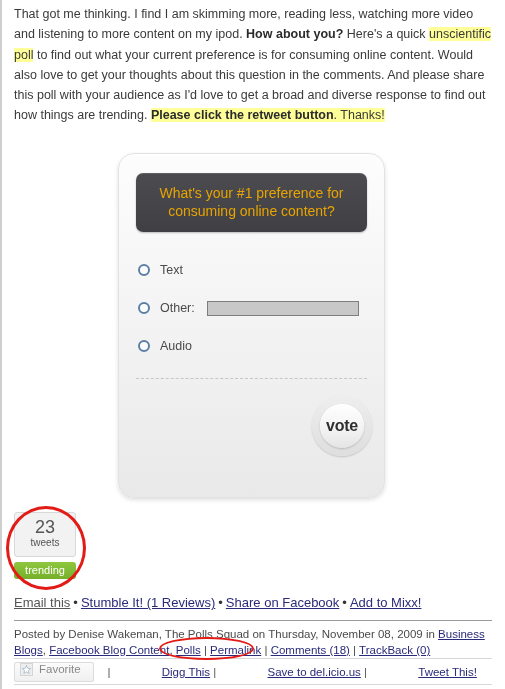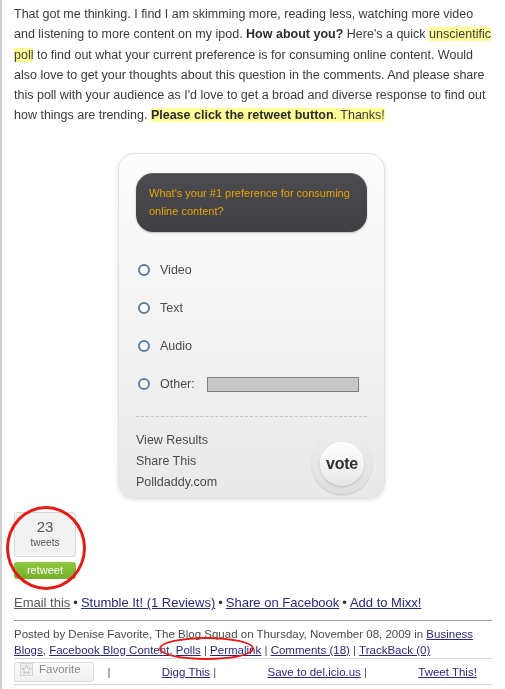--- a/index.html
+++ b/index.html
@@ -75,29 +75,30 @@
   }
   .poll-inner {
     position: absolute;
     left: 18px;
     top: 20px;
     width: 231px;
   }
   .poll-question {
     width: 231px;
     min-height: 57px;
-    border-radius: 17px;
+    border-radius: 7px;
     background: #46464b;
     background: linear-gradient(180deg, #4b4b50 0%, #3f3f44 100%);
     box-shadow: inset 0 1px 0 rgba(255,255,255,0.12), 0 1px 2px rgba(0,0,0,0.25);
     color: #e9a400;
-    font-size: 11px;
+    font-size: 14px;
     line-height: 18px;
     padding: 11px 13px 12px 13px;
     font-family: "Liberation Sans", sans-serif;
+    text-align: center;
   }
   .poll-options {
     margin-top: 19px;
   }
   .poll-opt {
     display: flex;
     align-items: center;
     height: 38px;
     font-size: 12.5px;
     color: #4a4a4a;
@@ -180,21 +181,21 @@
   .tweet-count {
     width: 62px;
     height: 45px;
     background: #f2f2f2;
     border: 1px solid #d8d8d8;
     border-radius: 3px;
     text-align: center;
     padding-top: 5px;
     color: #555555;
   }
-  .tweet-num { font-size: 15px; line-height: 18px; }
+  .tweet-num { font-size: 18px; line-height: 18px; }
   .tweet-word { font-size: 10px; line-height: 13px; }
   .retweet-btn {
     margin-top: 5px;
     width: 62px;
     height: 17px;
     background: linear-gradient(180deg, #8ec63f 0%, #76b02b 100%);
     border-radius: 3px;
     color: #ffffff;
     font-size: 11px;
     line-height: 17px;
@@ -328,75 +329,66 @@
   </div>
 
   <div class="poll-wrap">
     <div class="poll-card"></div>
     <div class="poll-inner">
 
       <div class="poll-question">What's your #1 preference for consuming online content?</div>
 
       <div class="poll-options">
 
-        <div class="poll-opt">
-          <span class="radio"></span>
-          <span class="opt-label">Video</span>
-        </div>
 
         <div class="poll-opt">
           <span class="radio"></span>
           <span class="opt-label">Text</span>
-        </div>
-
-        <div class="poll-opt">
-          <span class="radio"></span>
-          <span class="opt-label">Audio</span>
         </div>
 
         <div class="poll-opt">
           <span class="radio"></span>
           <span class="opt-label">Other:</span>
           <input class="other-input" type="text" value="" style="">
         </div>
 
+        <div class="poll-opt">
+          <span class="radio"></span>
+          <span class="opt-label">Audio</span>
+        </div>
+
       </div>
 
       <div class="poll-divider"></div>
 
       <div class="poll-footer">
-        <div class="poll-links">
-          <div>View Results</div>
-          <div>Share This</div>
-          <div>Polldaddy.com</div>
-        </div>
         <div class="vote-btn">
           <div class="vote-btn-inner">vote</div>
         </div>
       </div>
 
     </div>
   </div>
 
   <div class="retweet-wrap">
     <div class="tweet-count">
       <div class="tweet-num">23</div>
       <div class="tweet-word">tweets</div>
     </div>
-    <div class="retweet-btn">retweet</div>
+    <div class="retweet-btn">trending</div>
   </div>
   <div class="ellipse-retweet"></div>
 
   <div class="share-row">
     <a href="#" class="muted">Email this</a><span class="sep">•</span><a href="#">Stumble It! (1 Reviews)</a><span class="sep">•</span><a href="#">Share on Facebook</a><span class="sep">•</span><a href="#">Add to Mixx!</a>
   </div>
 
   <div class="meta-rule"></div>
   <div class="meta">
-    <span>Posted by </span><span>Denise Favorite, The Blog Squad</span><span> on </span><span>Thursday, November 08, 2009</span><span> in </span><a href="#">Business Blogs</a><span>, </span><a href="#">Facebook Blog Content</a><span>, </span><a href="#">Polls</a>
+    <span>Posted by </span><span>Denise Wakeman, The Polls Squad</span><span> on </span><span>Thursday, November 08, 2009</span><span> in </span><a href="#">Business Blogs</a><span>, </span><a href="#">Facebook Blog Content</a><span>, </span><a href="#">Polls</a>
     <span>|</span>
     <a href="#">Permalink</a>
     <span>|</span>
     <a href="#">Comments (18)</a>
     <span>|</span>
     <a href="#">TrackBack (0)</a>
   </div>
   <div class="ellipse-comments"></div>
 
   <div class="toolbar-rule"></div>

